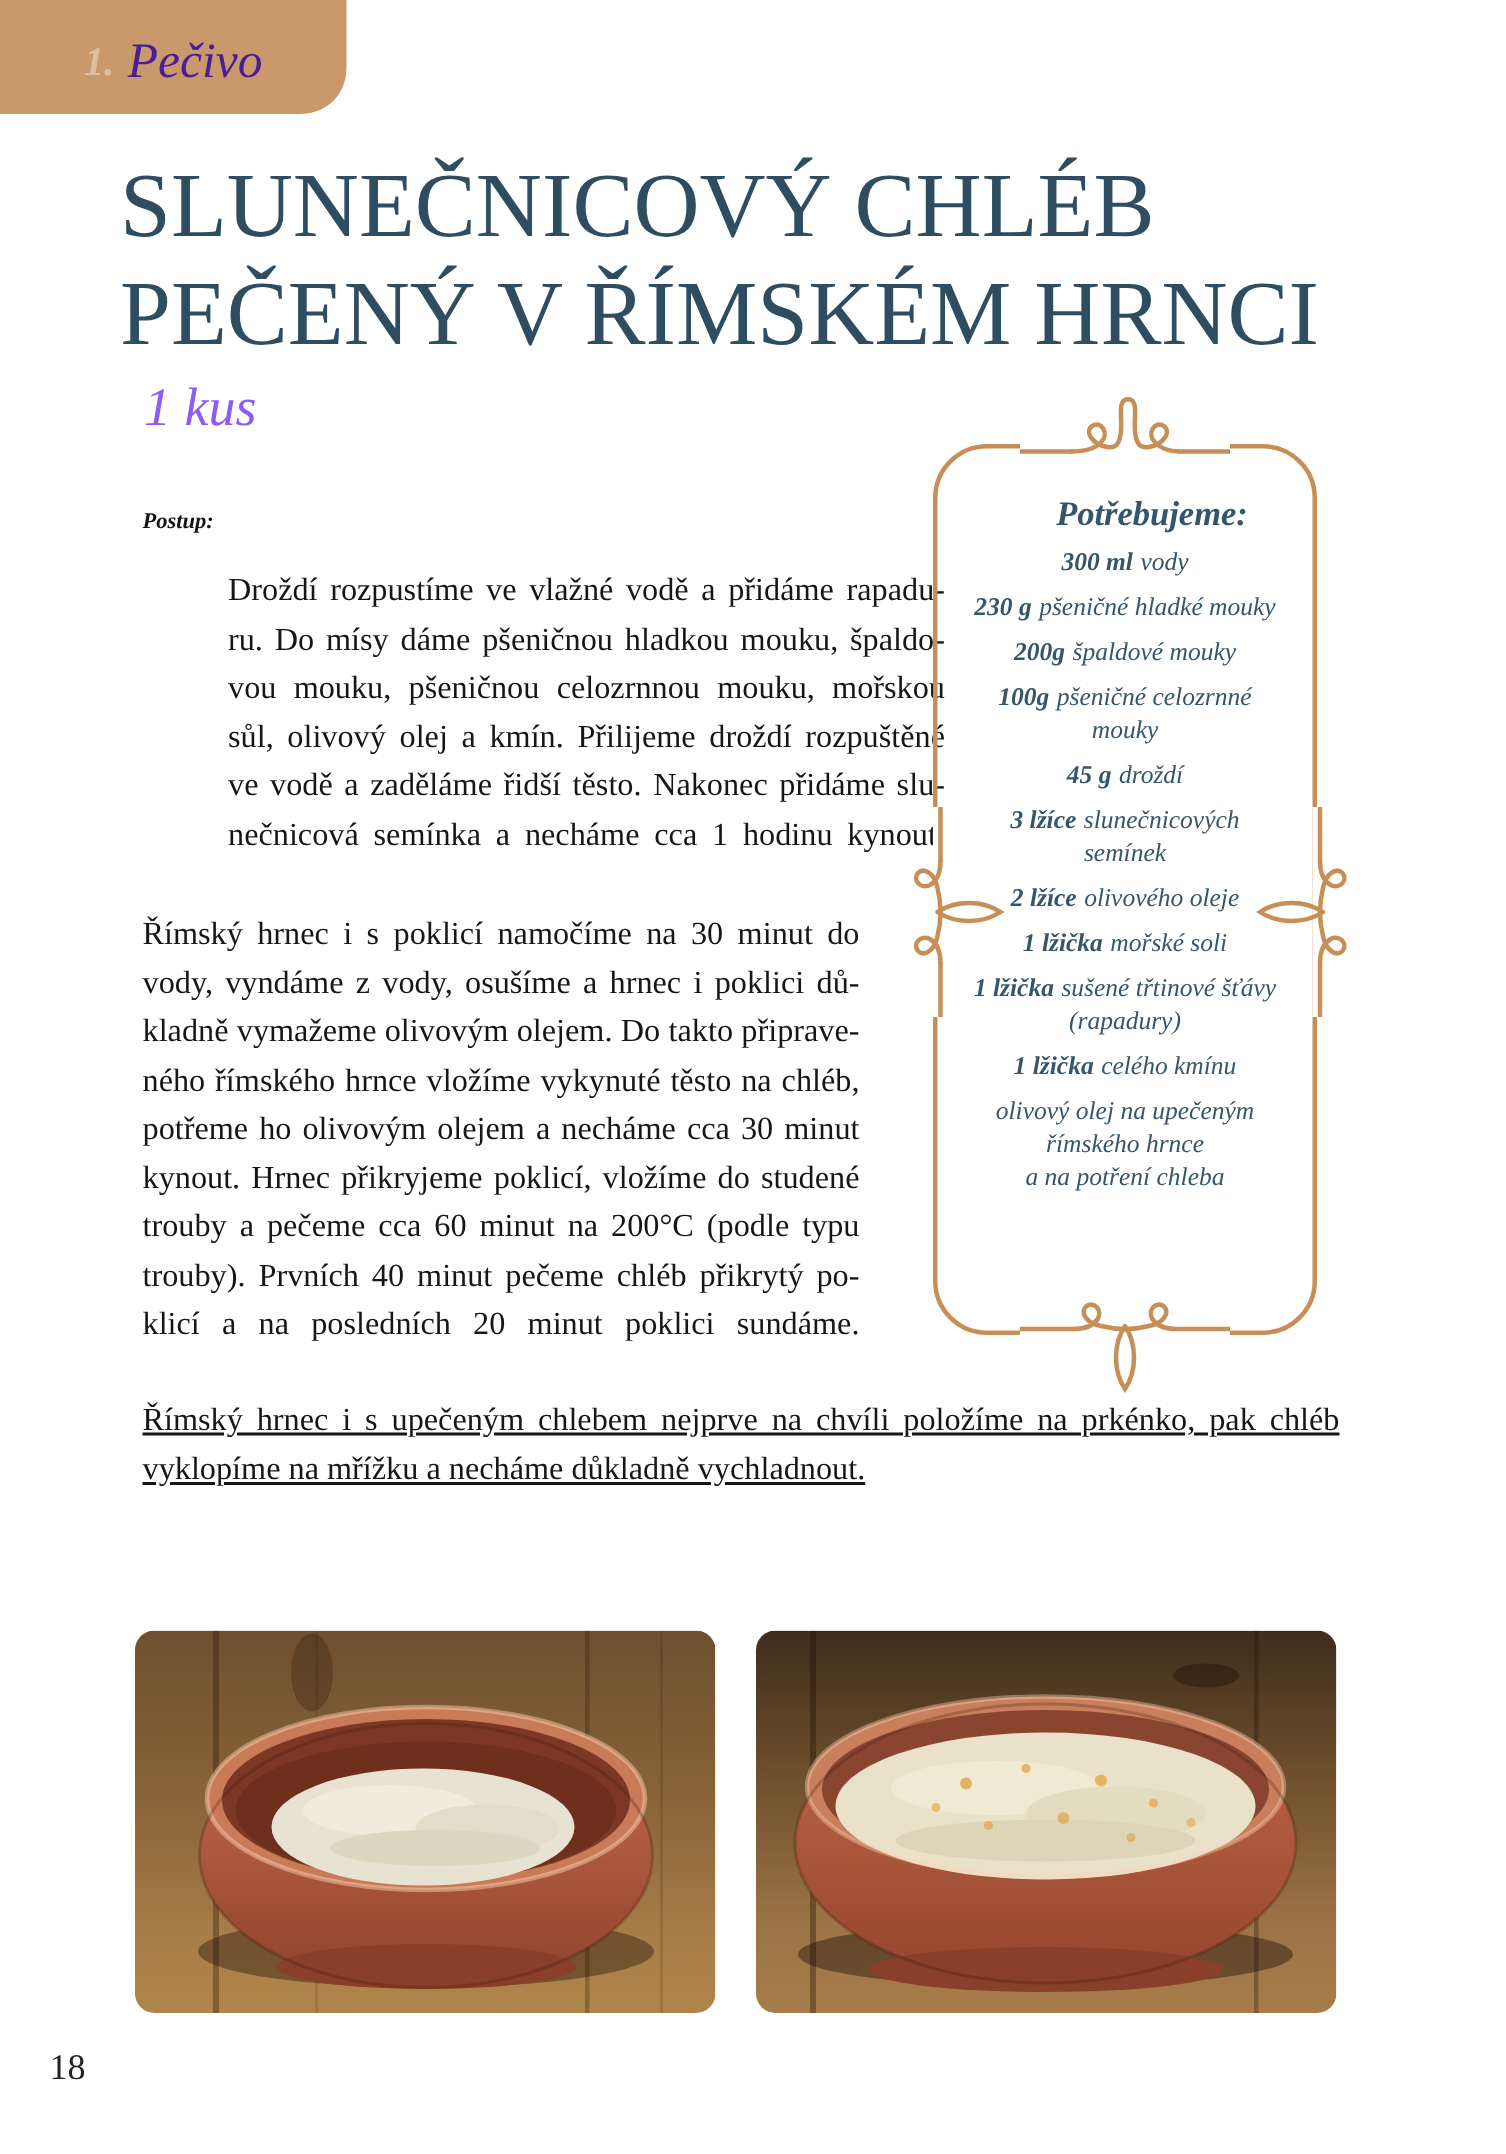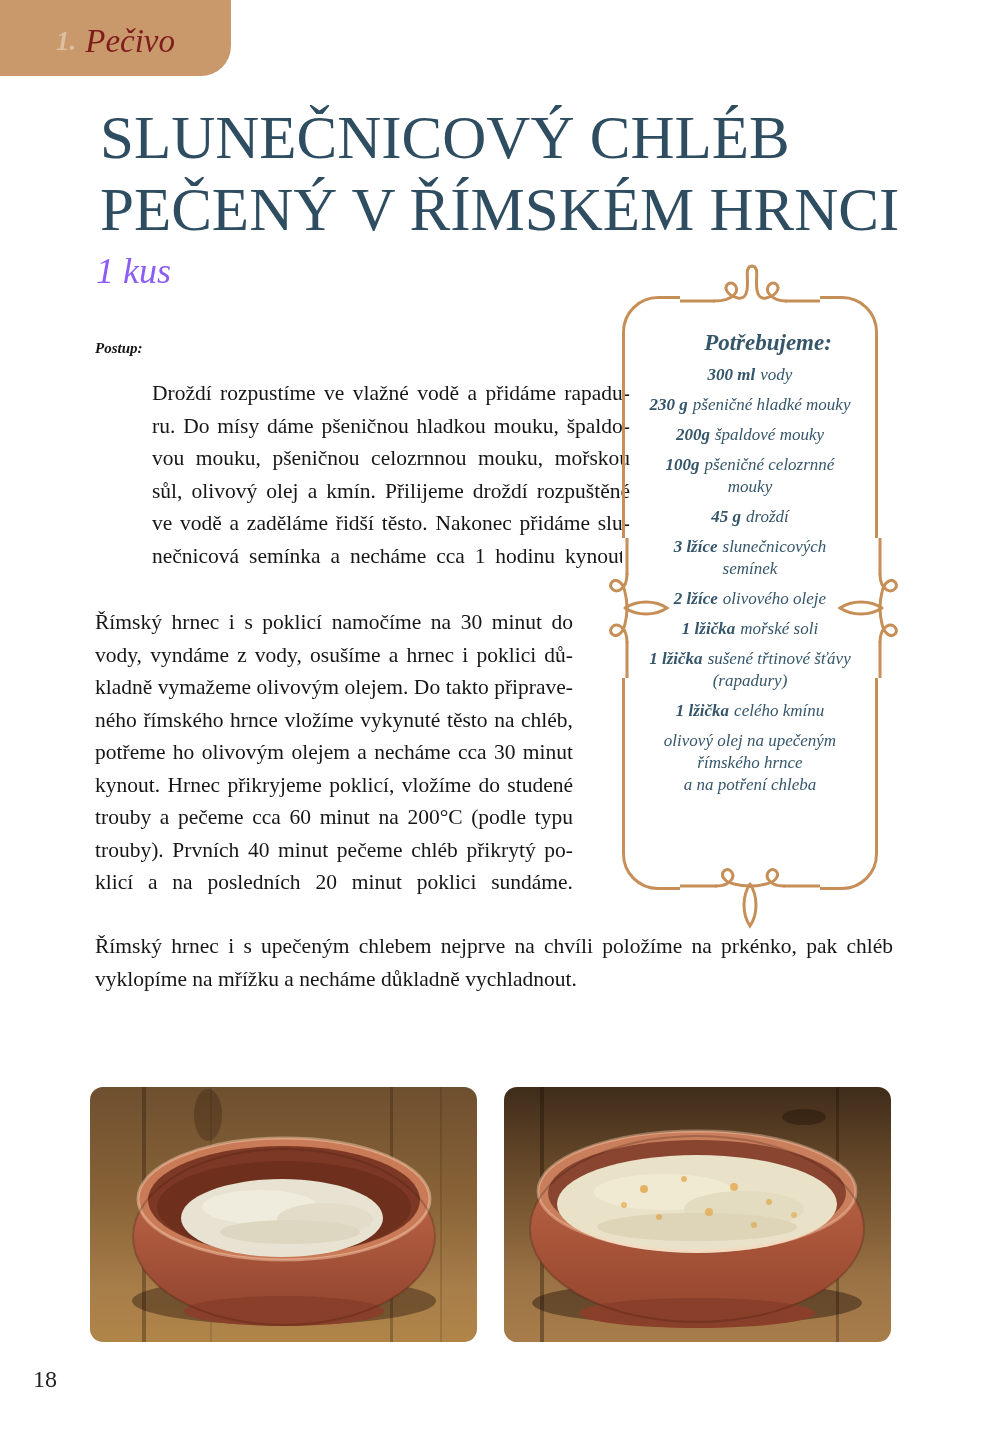--- a/index.html
+++ b/index.html
@@ -4,35 +4,35 @@
 <style>
   html,body{margin:0;padding:0;background:#e8e8e8;}
   .page{position:relative;width:1004px;height:1436px;background:#ffffff;margin:0 auto;
         font-family:"Liberation Serif",serif;overflow:hidden;}
 
   
   .chapter-tab{position:absolute;left:0;top:0;width:231px;height:76px;background:#c9996b;
                border-bottom-right-radius:30px;display:flex;align-items:center;justify-content:center;
                gap:9px;font-style:italic;padding-top:6px;box-sizing:border-box;}
   .tab-num{color:#ddbfa2;font-weight:bold;font-size:27px;}
-  .tab-label{color:#7f1d1d;font-size:33px;}
-
-  
-  .title{position:absolute;left:100px;top:102px;width:840px;margin:0;color:#2e4d61;
+  .tab-label{color:#4c1d95;font-size:33px;}
+
+  
+  .title{position:absolute;left:80px;top:102px;width:840px;margin:0;color:#2e4d61;
          font-size:61px;line-height:72px;font-weight:normal;white-space:nowrap;}
   .yield{position:absolute;left:96px;top:250px;font-style:italic;font-size:36px;color:#8b5cf6;}
 
   
   .steps-heading{position:absolute;left:95px;top:340px;font-weight:bold;font-style:italic;
                  font-size:15px;color:#141414;}
   .para{position:absolute;color:#161616;font-size:21.5px;line-height:32.5px;
         text-align:justify;white-space:pre-line;}
   .p1{left:112px;top:377px;width:478px;text-align-last:justify;margin-left:40px;}
   .p2{left:95px;top:606px;width:478px;text-align-last:justify;}
-  .p3{left:95px;top:930px;width:798px;white-space:normal;}
+  .p3{left:95px;top:930px;width:798px;white-space:normal;text-decoration:underline;}
 
   
   .ing-box{position:absolute;left:622px;top:296px;width:256px;height:594px;
            border:3px solid #c78f58;border-radius:36px;box-sizing:border-box;
            text-align:center;color:#35566a;}
   .ing-head{margin-top:31px;font-weight:bold;font-style:italic;font-size:23px;margin-bottom:8px;padding-left:36px;}
   .ing{font-style:italic;font-size:17px;line-height:22px;margin:8px 3px;white-space:pre-line;}
   .q{font-weight:bold;margin-right:5px;}
   .q:empty{margin-right:0;}
 

